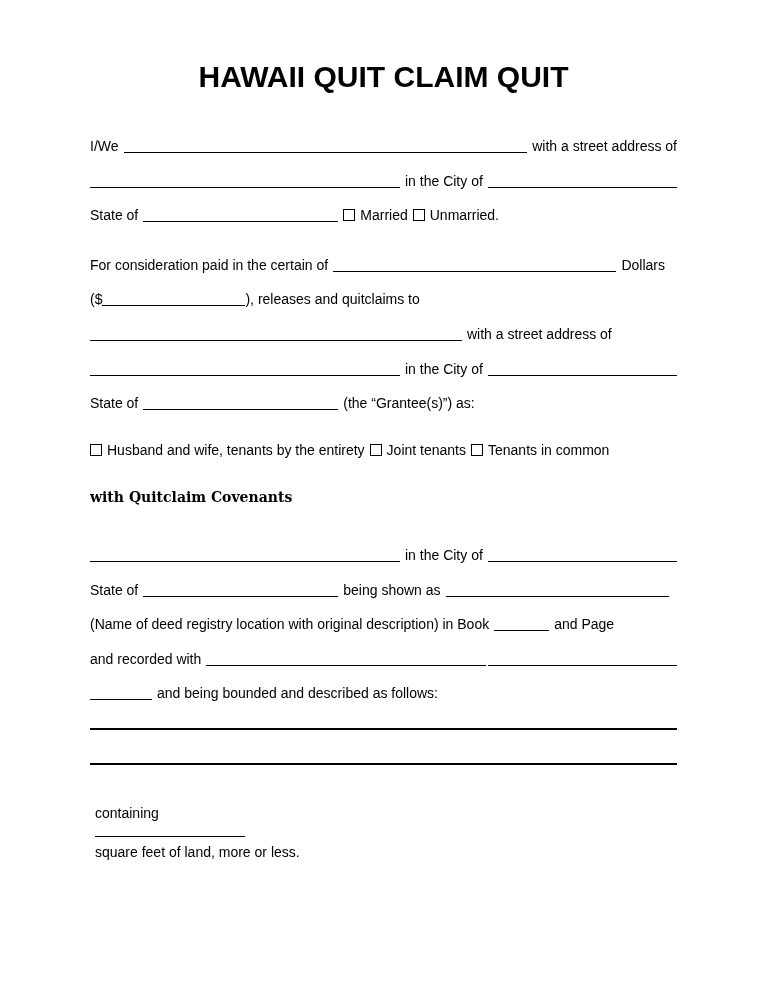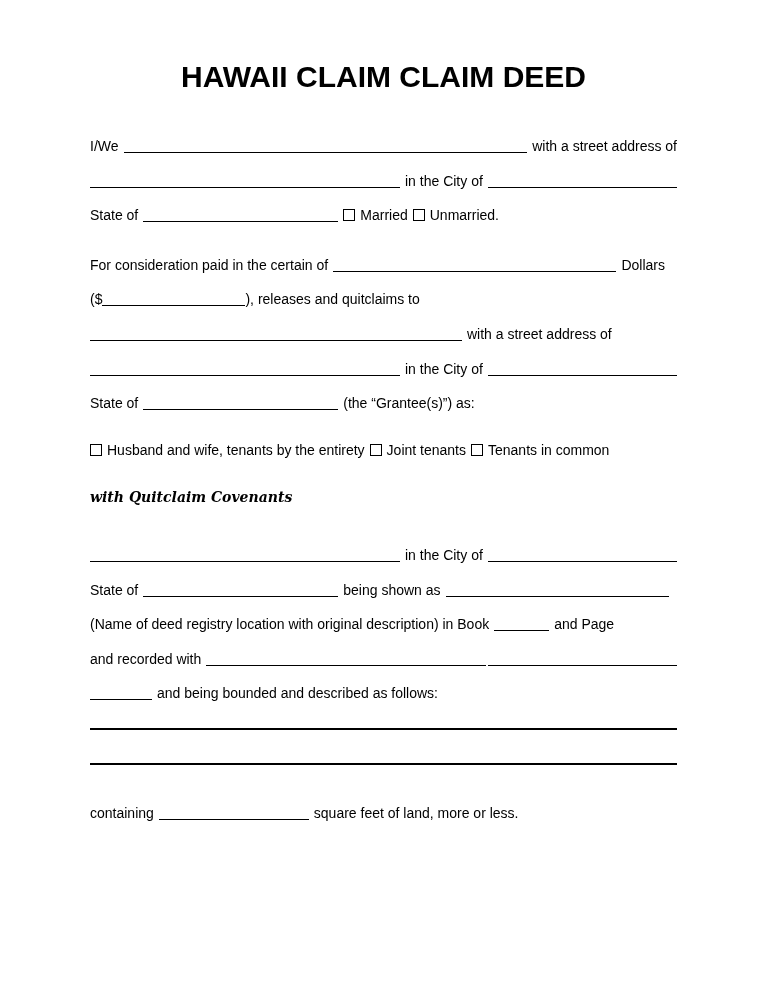--- a/index.html
+++ b/index.html
@@ -55,37 +55,36 @@
     height: 12px;
     border: 1.4px solid #000;
     box-sizing: border-box;
     align-self: center;
     flex: 0 0 auto;
   }
   .mt15 { margin-top: 15px; }
   .mt12 { margin-top: 12px; }
   .mt13 { margin-top: 13px; }
   .mt23 { margin-top: 23px; }
-  .mt4  { margin-top: 4px; }
+  .mt4  { margin-top: 4px; flex-direction: column; }
   .covenants {
     font-family: "DejaVu Serif", serif;
-    font-style: italic;
     font-weight: bold;
     font-size: 14px;
   }
   .rule {
     border-bottom: 2px solid #000;
   }
 </style>
 </head>
 <body>
 
 <div class="page">
 
-  <h1 class="doc-title">HAWAII CLAIM CLAIM DEED</h1>
+  <h1 class="doc-title">HAWAII QUIT CLAIM QUIT</h1>
 
   <div>
     <div class="line">
       <span class="t">I/We</span>
       <span class="blank fill"></span>
       <span class="t">with a street address of</span>
     </div>
     <div class="line">
       <span class="blank w310"></span>
       <span class="t">in the City of</span>

